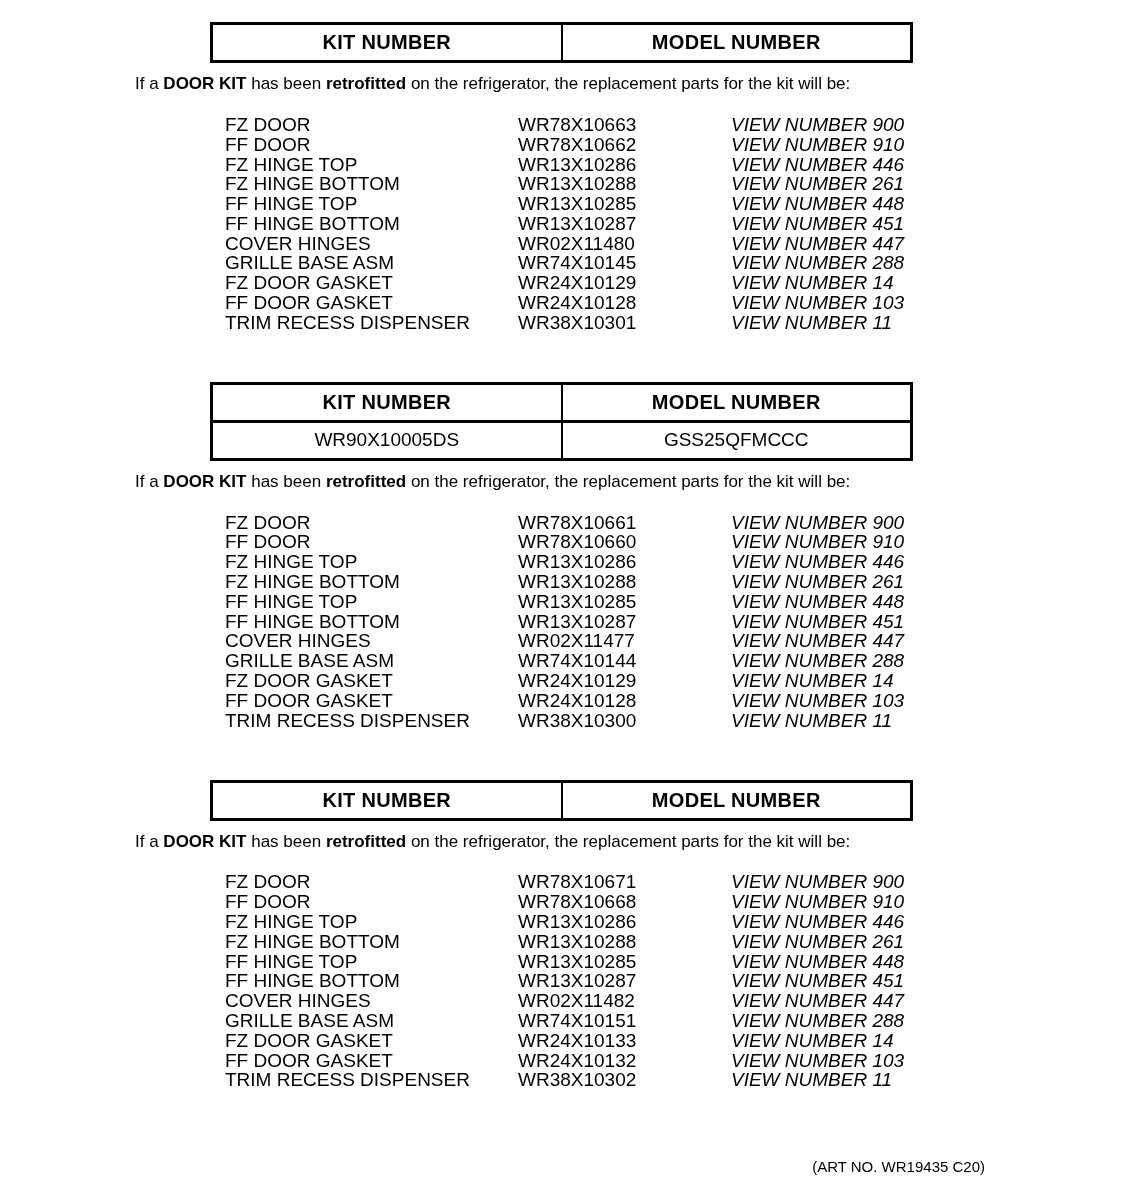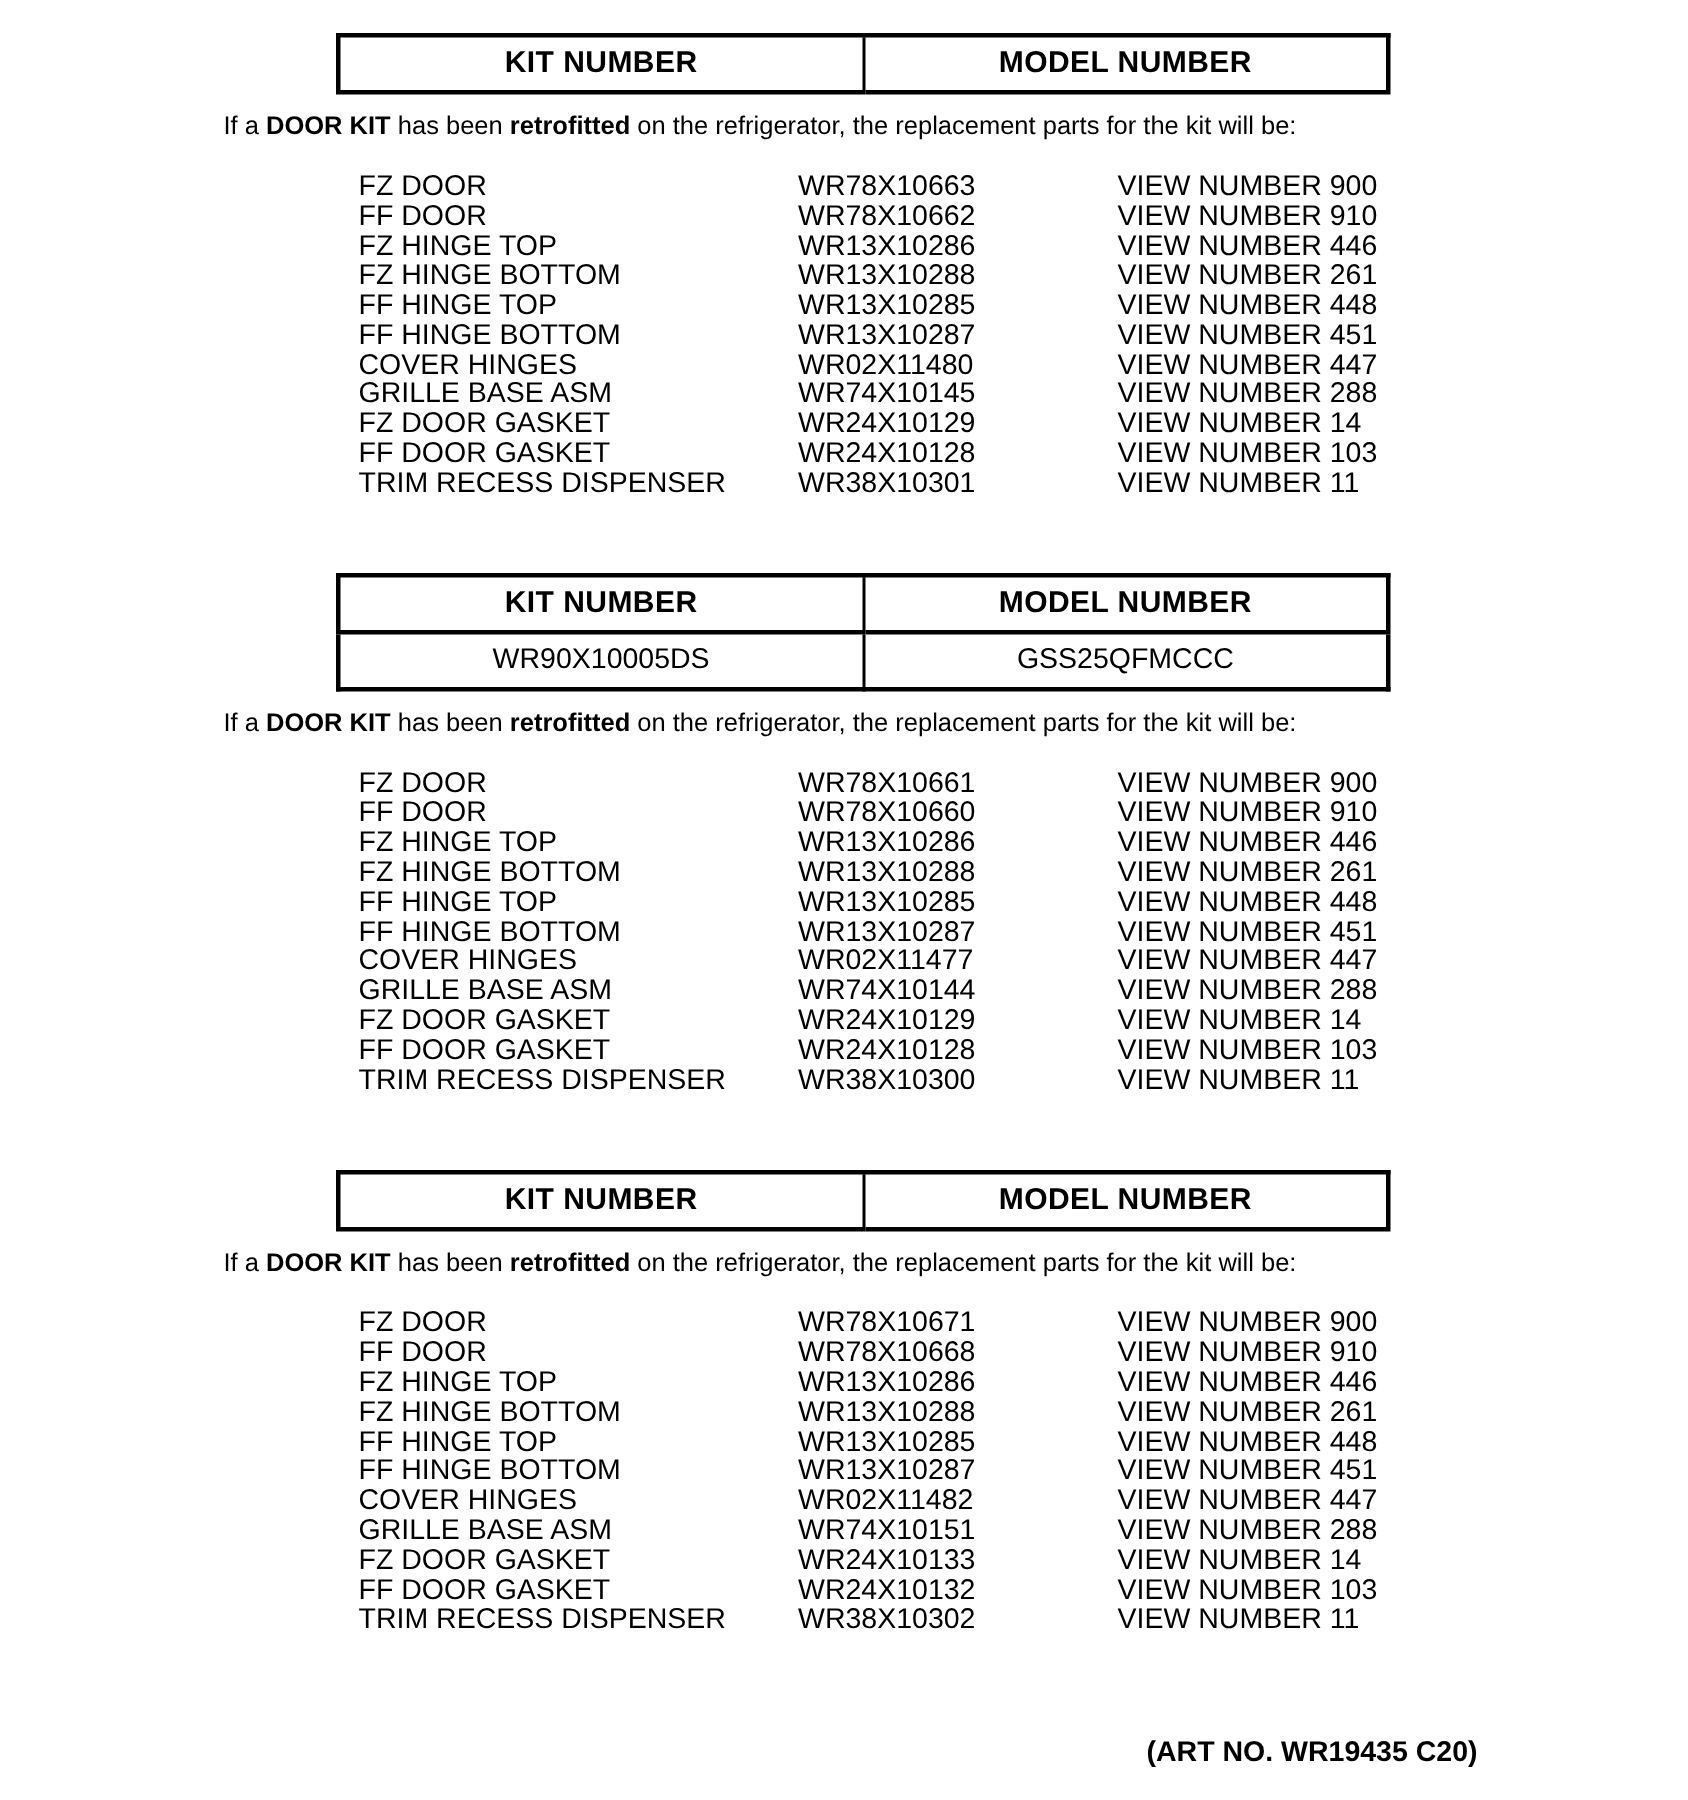--- a/index.html
+++ b/index.html
@@ -11,21 +11,20 @@
     position: relative;
     width: 1125px;
     height: 1200px;
     background: #ffffff;
     font-family: "Liberation Sans", sans-serif;
     color: #000000;
     overflow: hidden;
   }
   #sections-root {
     padding-top: 22px;
-    margin-left: 14px;
   }
   .kit-section {
     margin-bottom: 49px;
   }
   table.kit-table {
     border-collapse: collapse;
     margin-left: 210px;
     width: 703px;
     table-layout: fixed;
   }
@@ -60,27 +59,27 @@
     margin: 21px 0 0 225px;
   }
   .part-row {
     display: flex;
     align-items: center;
     height: 19.8px;
     font-size: 19px;
   }
   .part-name  { width: 293px; }
   .part-number{ width: 213px; }
-  .part-view  { flex: 1; }
+  .part-view  { flex: 1; font-style: italic; }
   .footer {
     position: absolute;
     top: 1158px;
     right: 140px;
-    font-size: 19px;
-    font-weight: bold;
+    font-size: 15px;
+    font-weight: normal;
     white-space: nowrap;
   }
 </style>
 </head>
 <body>
 
 <div id="page">
   <div id="sections-root">
   <section class="kit-section">
     <table class="kit-table">

